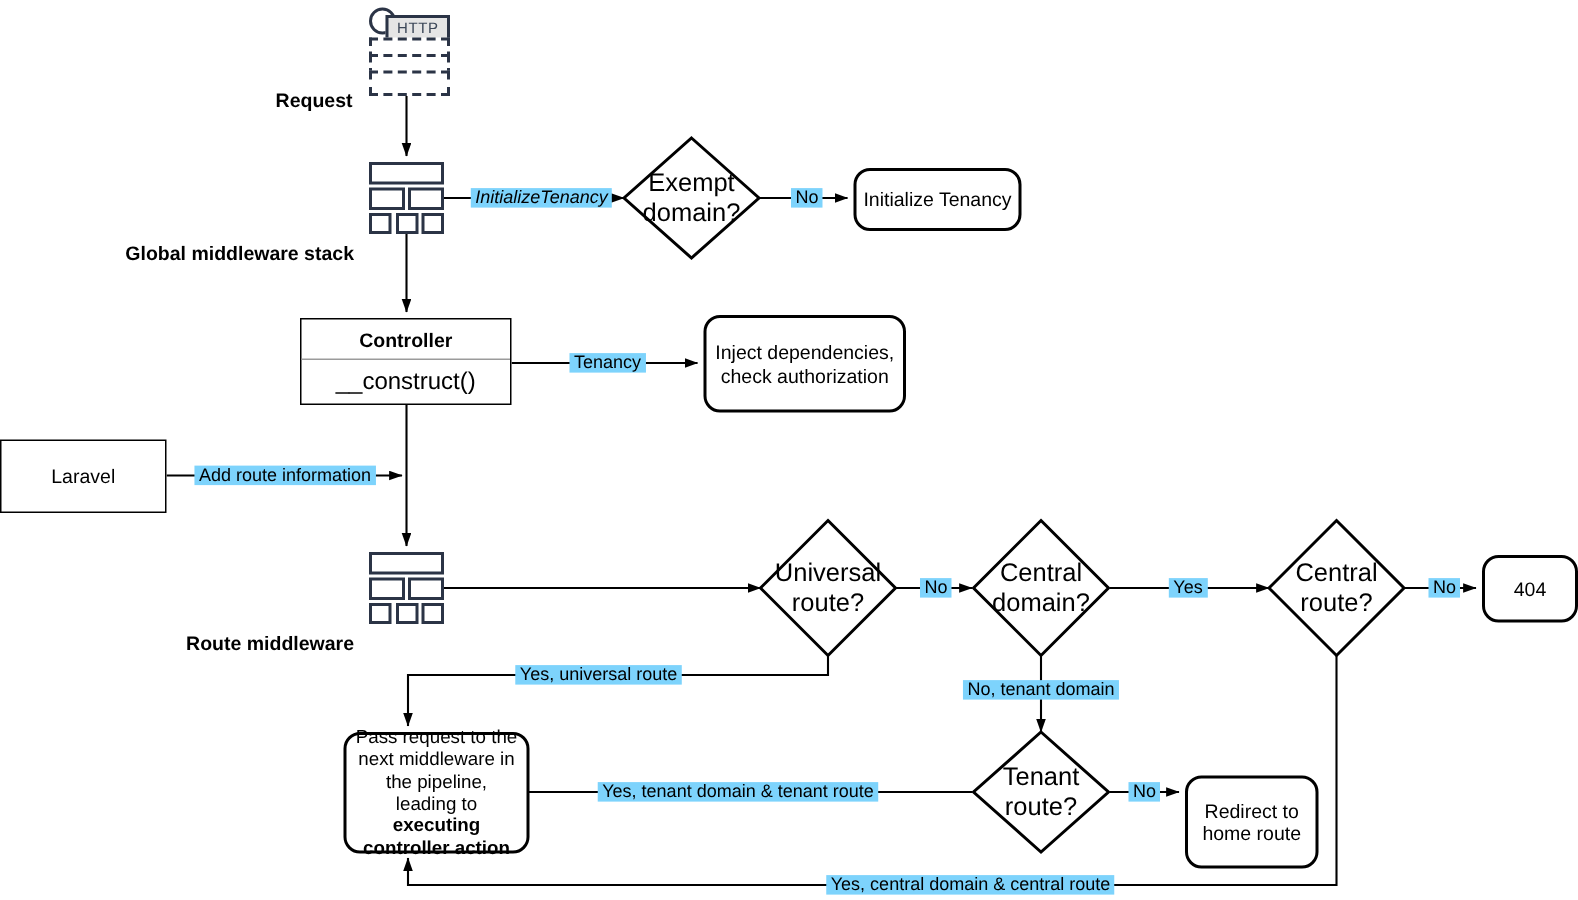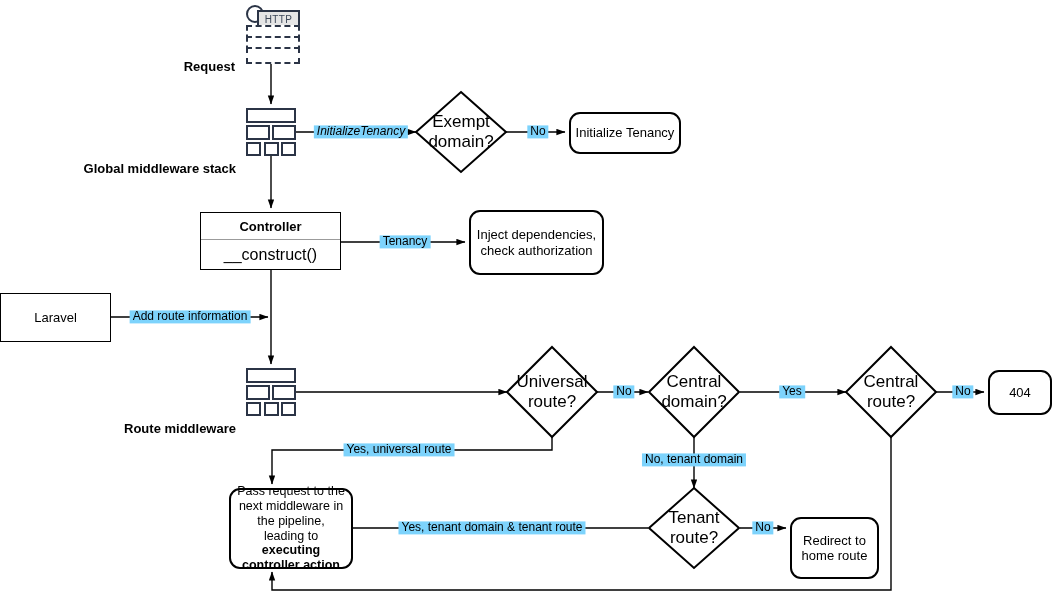--- a/index.html
+++ b/index.html
@@ -327,14 +327,15 @@
   <div class="elabel" style="left:963px; top:392px;">No</div>
 
   <div class="elabel" style="left:399px; top:450px;">Yes, universal route</div>
 
   <div class="elabel" style="left:694px; top:460px;">No, tenant domain</div>
 
   <div class="elabel" style="left:763px; top:528px;">No</div>
 
   <div class="elabel" style="left:492px; top:528px;">Yes, tenant domain &amp; tenant route</div>
 
+  <div class="elabel" style="left:647px; top:590px;">Yes, central domain &amp; central route</div>
 
 </div>
 
 </body></html>

